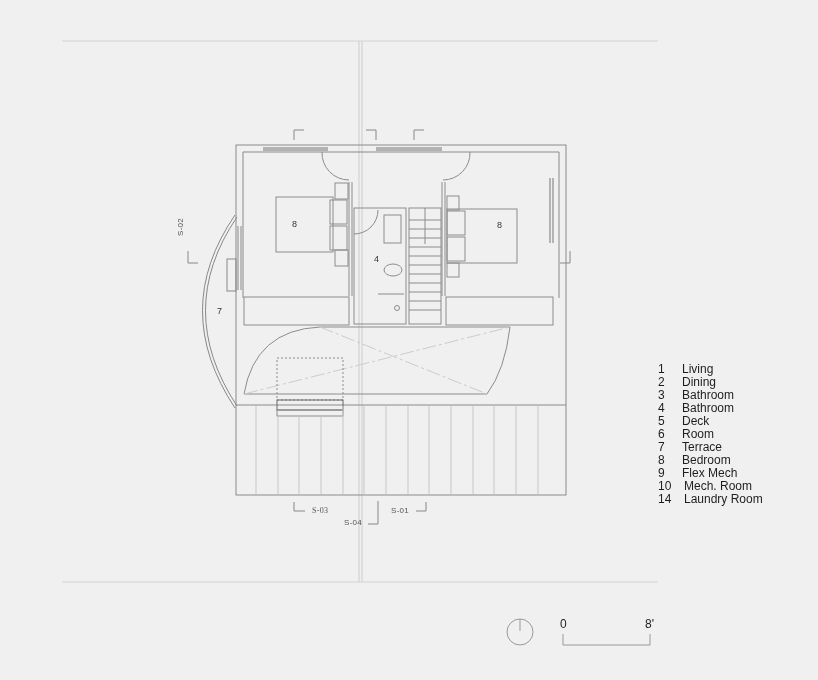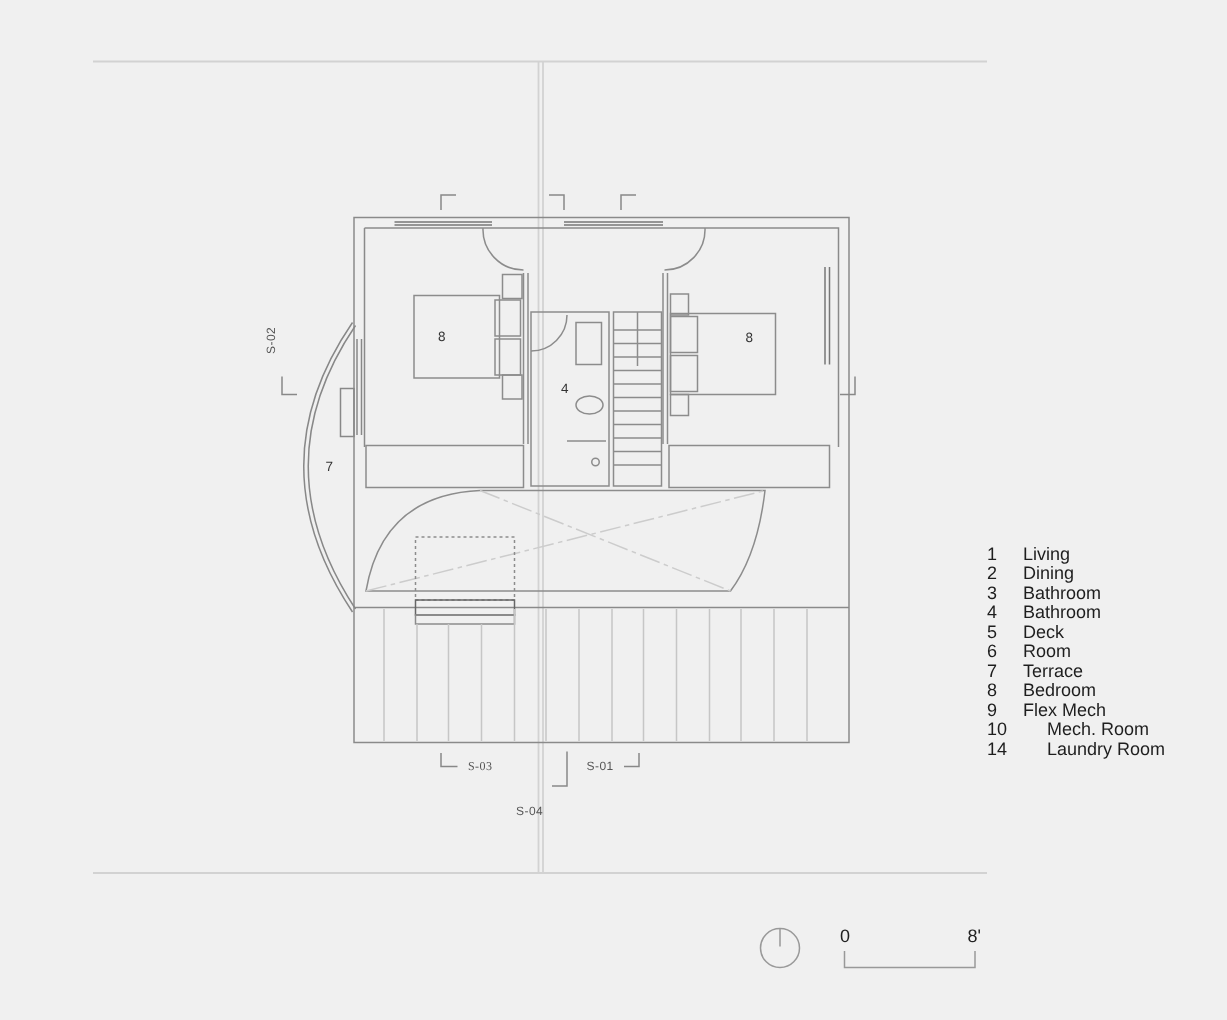--- a/index.html
+++ b/index.html
@@ -15,21 +15,21 @@
     .legend {
       position: absolute;
       left: 658px; top: 363px;
       font-size: 12px;
       line-height: 13px;
       color: #1e1e1e;
     }
     .legend-row { display: flex; white-space: nowrap; }
     .legend-num { width: 24px; }
     .legend-label { }
-    .legend-row.wide .legend-label { margin-left: 16px; }
+    .legend-row.wide .legend-label { margin-left: 2px; }
     .scale-label {
       position: absolute;
       font-size: 12px;
       color: #222;
     }
     .section-label {
       position: absolute;
       font-size: 8px;
       color: #555;
       letter-spacing: 0.3px;
@@ -182,21 +182,21 @@
   </g>
 </svg>
 
 <div class="room-num" style="left:292px; top:219px;">8</div>
 <div class="room-num" style="left:374px; top:254px;">4</div>
 <div class="room-num" style="left:497px; top:220px;">8</div>
 <div class="room-num" style="left:217px; top:306px;">7</div>
 
 <div class="section-label" style="left:176px; top:236px; transform: rotate(-90deg); transform-origin: left top;">S-02</div>
 <div class="section-label" style="left:312px; top:506px;font-family:Liberation Serif, serif;">S-03</div>
-<div class="section-label" style="left:344px; top:536px;">S-04</div>
+<div class="section-label" style="left:344px; top:518px;">S-04</div>
 <div class="section-label" style="left:391px; top:506px;">S-01</div>
 
 <div class="legend">
   <div class="legend-row">
       <span class="legend-num">1</span>
       <span class="legend-label">Living</span>
     </div>
   <div class="legend-row">
       <span class="legend-num">2</span>
       <span class="legend-label">Dining</span>

